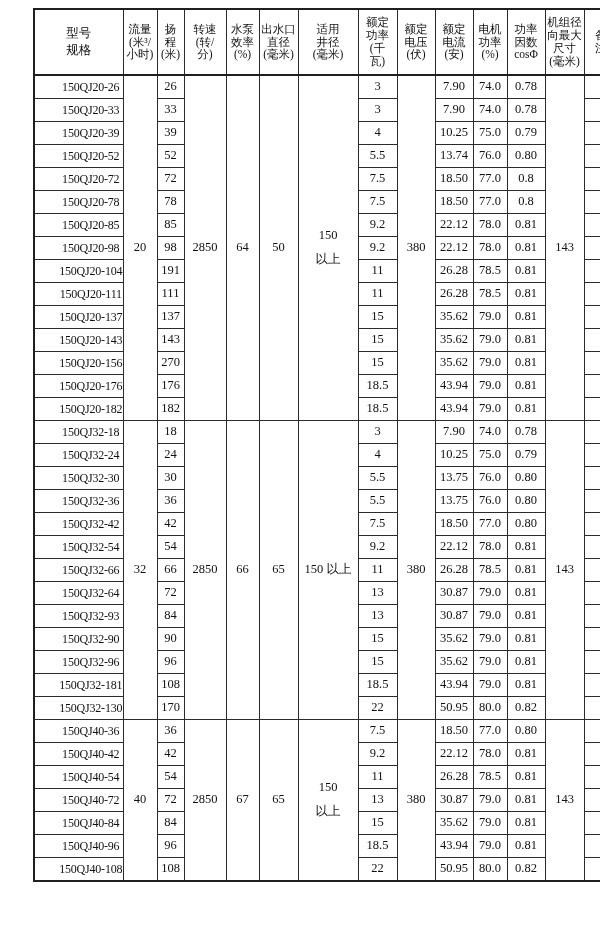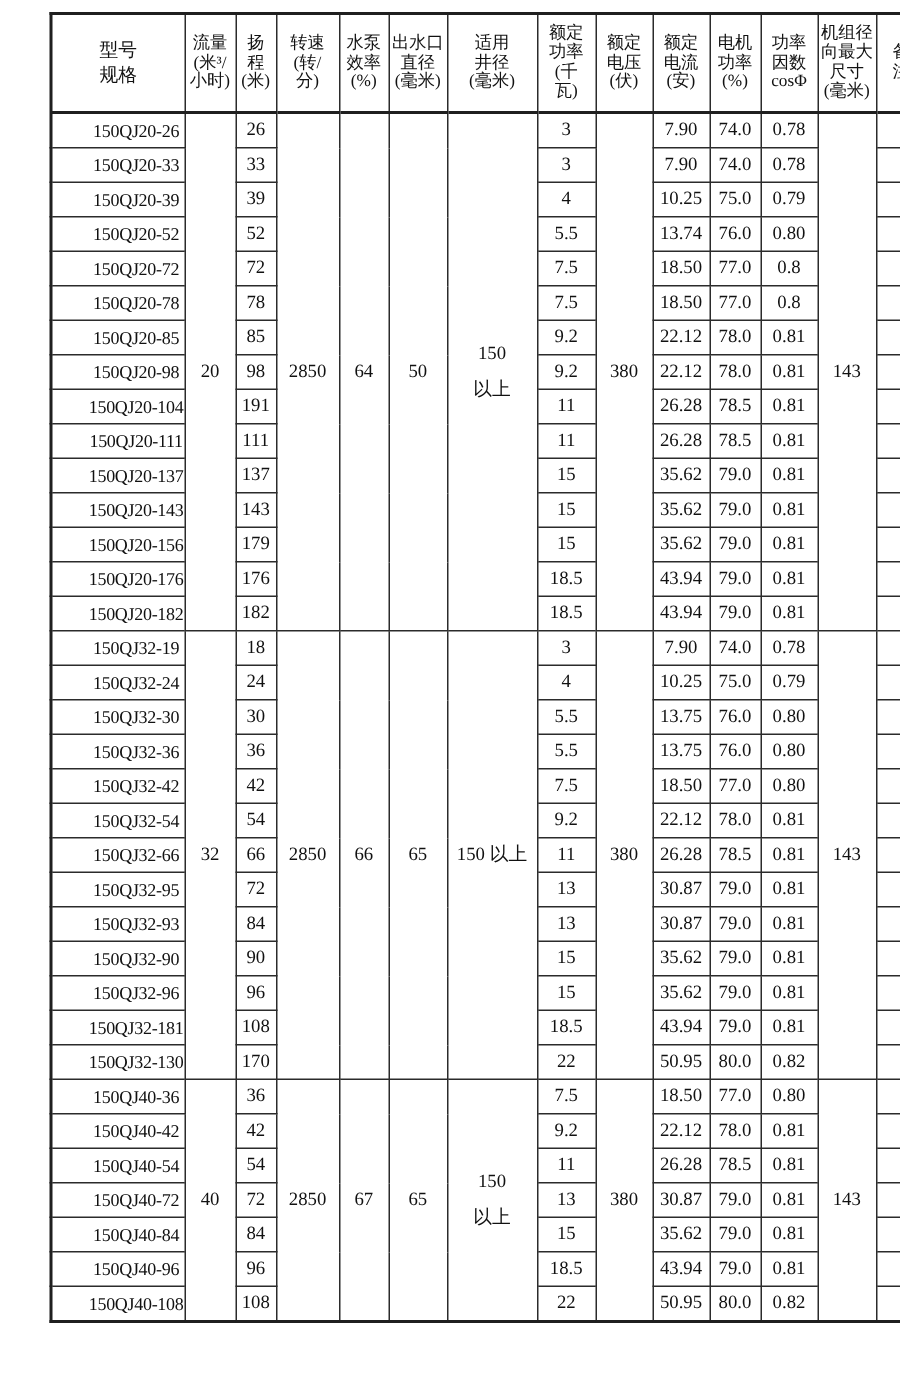--- a/index.html
+++ b/index.html
@@ -199,21 +199,21 @@
           <td class="col-model">150QJ20-143</td>
           <td>143</td>
           <td>15</td>
           <td>35.62</td>
           <td>79.0</td>
           <td>0.81</td>
           <td class="remark"></td>
         </tr>
         <tr>
           <td class="col-model">150QJ20-156</td>
-          <td>179</td>
+          <td>270</td>
           <td>15</td>
           <td>35.62</td>
           <td>79.0</td>
           <td>0.81</td>
           <td class="remark"></td>
         </tr>
         <tr>
           <td class="col-model">150QJ20-176</td>
           <td>176</td>
           <td>18.5</td>
@@ -225,21 +225,21 @@
         <tr>
           <td class="col-model">150QJ20-182</td>
           <td>182</td>
           <td>18.5</td>
           <td>43.94</td>
           <td>79.0</td>
           <td>0.81</td>
           <td class="remark"></td>
         </tr>
         <tr class="section-start">
-          <td class="col-model">150QJ32-19</td>
+          <td class="col-model">150QJ32-18</td>
           <td class="merged" rowspan="13">32</td>
           <td>18</td>
           <td class="merged" rowspan="13">2850</td>
           <td class="merged" rowspan="13">66</td>
           <td class="merged" rowspan="13">65</td>
           <td class="merged" rowspan="13">150 以上</td>
           <td>3</td>
           <td class="merged" rowspan="13">380</td>
           <td>7.90</td>
           <td>74.0</td>
@@ -295,21 +295,21 @@
         <tr>
           <td class="col-model">150QJ32-66</td>
           <td>66</td>
           <td>11</td>
           <td>26.28</td>
           <td>78.5</td>
           <td>0.81</td>
           <td class="remark"></td>
         </tr>
         <tr>
-          <td class="col-model">150QJ32-95</td>
+          <td class="col-model">150QJ32-64</td>
           <td>72</td>
           <td>13</td>
           <td>30.87</td>
           <td>79.0</td>
           <td>0.81</td>
           <td class="remark"></td>
         </tr>
         <tr>
           <td class="col-model">150QJ32-93</td>
           <td>84</td>

